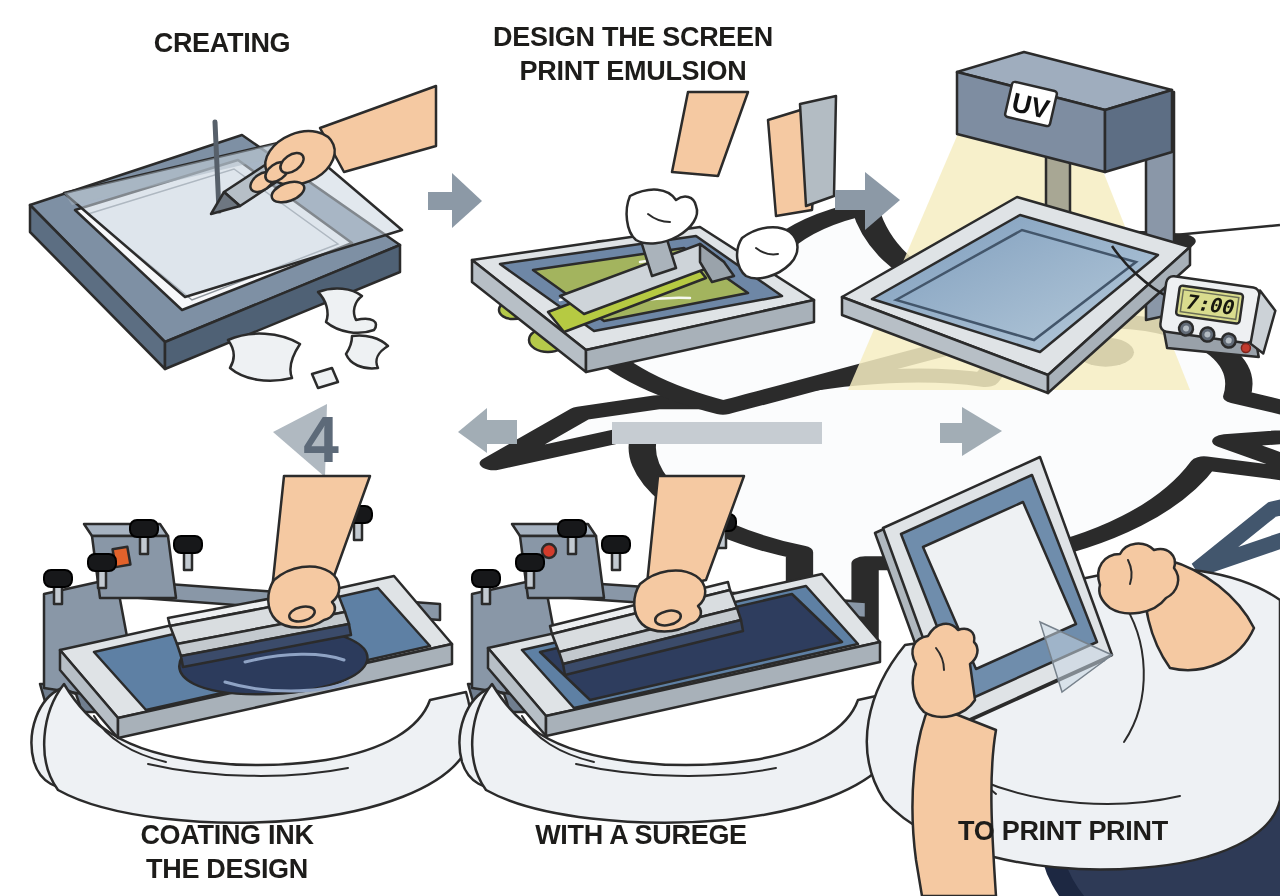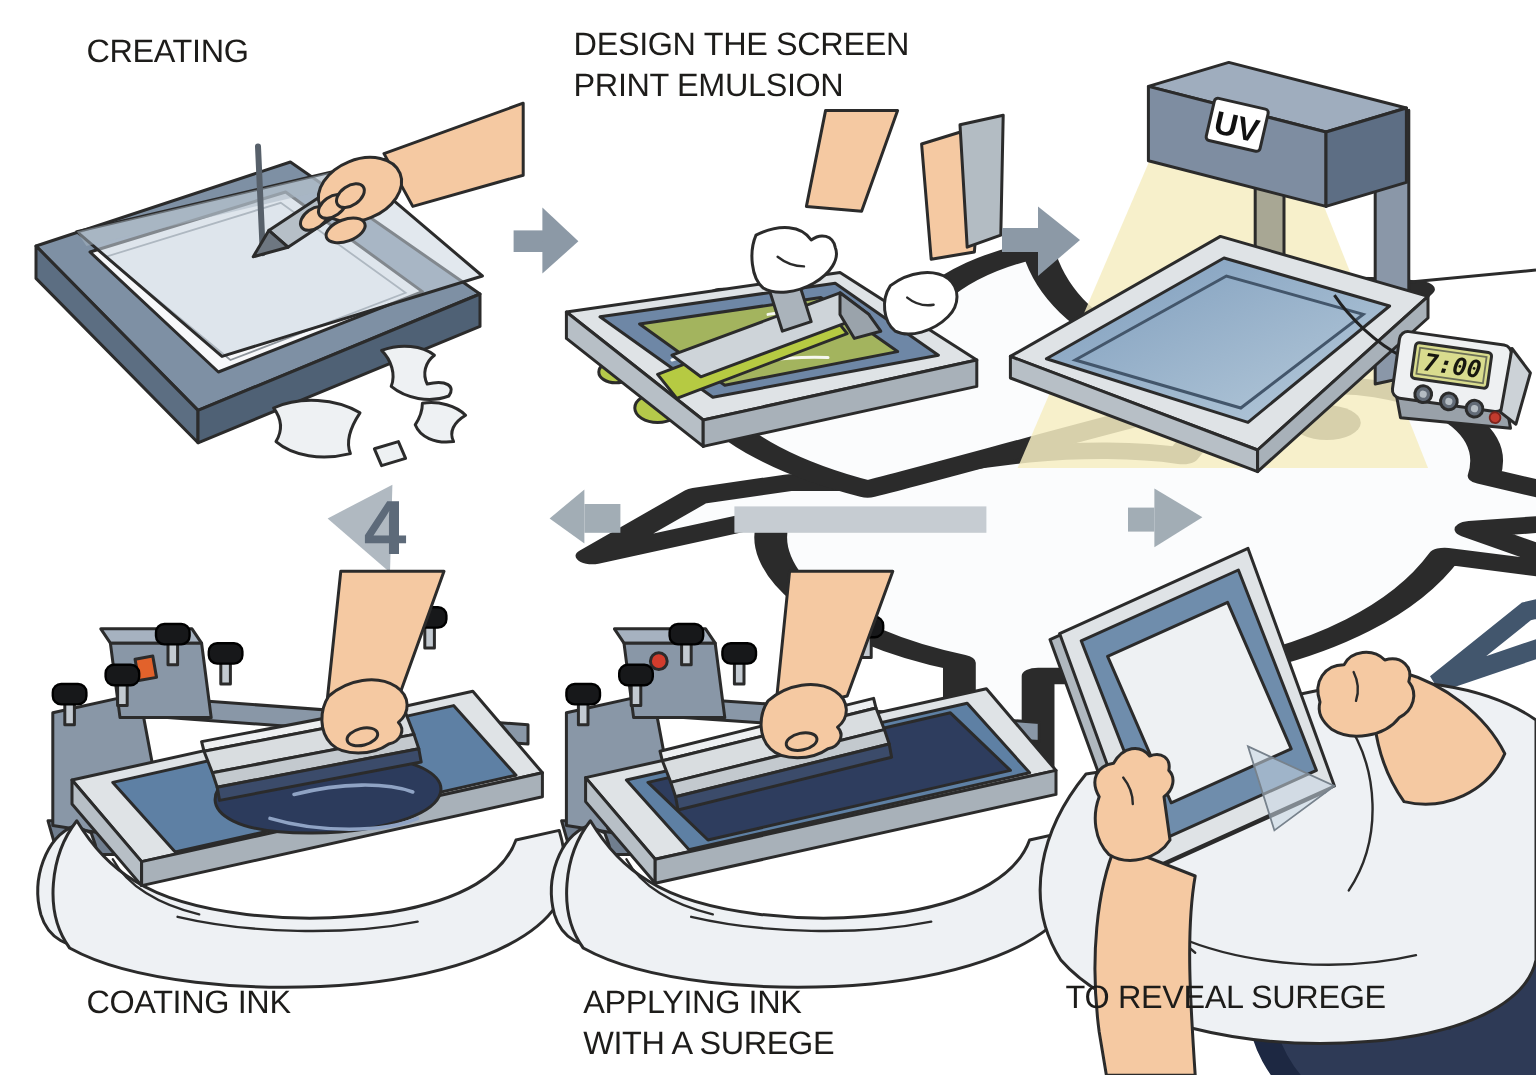--- a/index.html
+++ b/index.html
@@ -1,19 +1,19 @@
 <!DOCTYPE html>
 <html><head>
 <meta charset="utf-8">
 <style>
   html,body{margin:0;padding:0}
   body{width:1280px;height:896px;background:#fff;overflow:hidden}
   .canvas{position:relative;width:1280px;height:896px;background:#ffffff;font-family:"Liberation Sans",sans-serif}
   .art{position:absolute;left:0;top:0}
-  .step-label{position:absolute;text-align:left;font-weight:400;font-size:27px;line-height:34px;color:#1d1c1a;letter-spacing:-0.3px}
+  .step-label{position:absolute;text-align:center;font-weight:700;font-size:27px;line-height:34px;color:#1d1c1a;letter-spacing:-0.3px}
   .step-label span{display:block}
   
   .o{stroke:#2b2b2b;stroke-width:2.5;stroke-linejoin:round;stroke-linecap:round}
   .thin{stroke:#8d949b;stroke-width:1.5;fill:none}
   .fold{stroke:#2b2b2b;stroke-width:2;fill:none;stroke-linecap:round}
   .hl{stroke:rgba(255,255,255,.9);stroke-width:2.5;fill:none;stroke-linecap:round}
   .inkhl{stroke:#8fa3c4;stroke-width:3;fill:none;stroke-linecap:round}
   .skin{fill:#f5c9a2}
   .silver{fill:#dfe3e6}
   .sideA{fill:#b7bfc6}
@@ -311,22 +311,22 @@
 
 <div class="step-label" style="left:72px;top:26px;width:300px">
   <span>CREATING</span>
 </div>
 <div class="step-label" style="left:478px;top:20px;width:310px">
   <span>DESIGN THE SCREEN</span>
   <span>PRINT EMULSION</span>
 </div>
 <div class="step-label" style="left:72px;top:818px;width:310px">
   <span>COATING INK</span>
+  <span>THE DESIGN</span>
 </div>
 <div class="step-label" style="left:486px;top:818px;width:310px">
-  <span>APPLYING INK</span>
   <span>WITH A SUREGE</span>
 </div>
 <div class="step-label" style="left:888px;top:814px;width:350px">
-  <span>TO REVEAL SUREGE</span>
+  <span>TO PRINT PRINT</span>
 </div>
 
 </div>
 
 </body></html>

